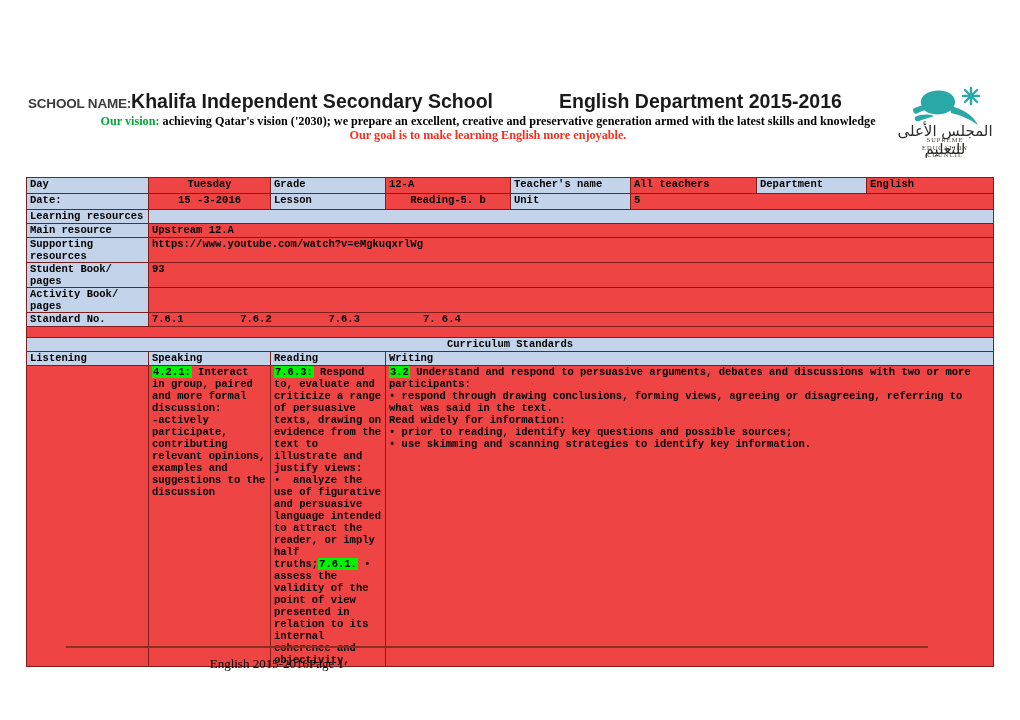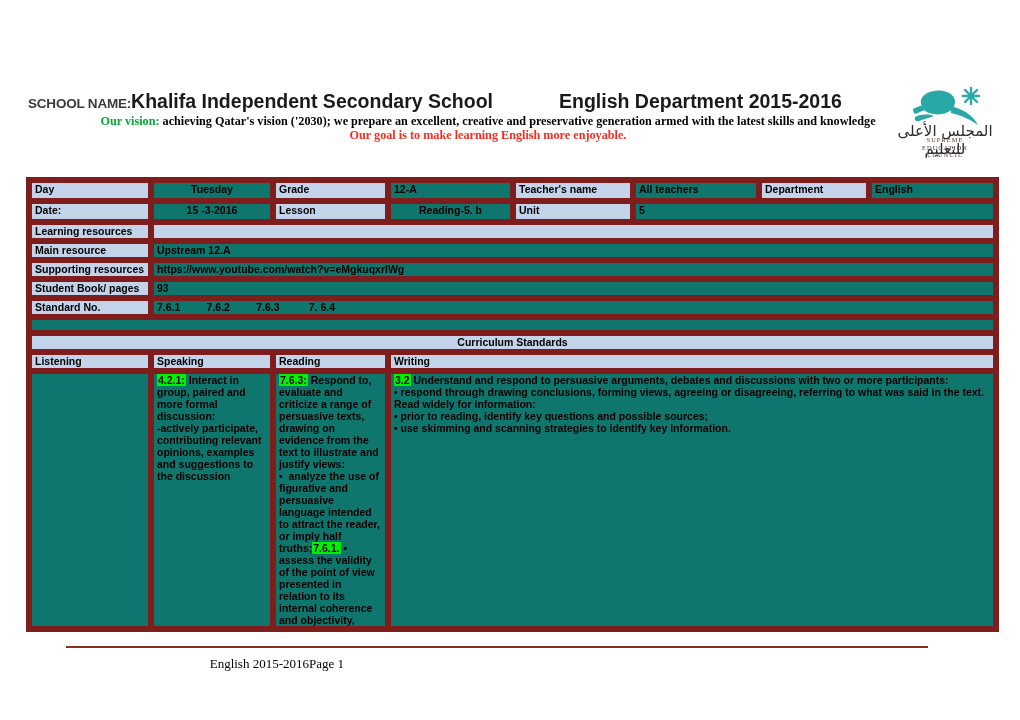--- a/index.html
+++ b/index.html
@@ -56,32 +56,32 @@
     letter-spacing:1.1px;color:#4a3a2a;line-height:7.6px;
   }
 
   
   .tbl{
     position:absolute;left:26px;top:165px;width:967px;
     border-collapse:collapse;
     table-layout:fixed;
   }
   .tbl td{
-    border:6px solid #7f1d1d;
+    border:1px solid #7f1d1d;
     padding:0 3px;
     vertical-align:top;
-    font-family:Liberation Sans, sans-serif;
+    font-family:Liberation Mono, monospace;
     font-size:10.5px;
     font-weight:bold;
     line-height:12px;
     height:13px;
     overflow:hidden;
   }
   .blue{background:#c2d3ea;}
-  .white{background:#0f766e;}
+  .white{background:#ef4444;}
   .ctr{text-align:center;}
   .big{font-size:12.5px;}
   .sans{font-family:"Liberation Sans", sans-serif;font-weight:bold;font-size:10.5px;}
   .indent{padding-left:16px;}
   .r-day td{height:15px;}
   .r-date td{height:15px;}
 
   .cs-head{
     text-align:center;font-weight:bold;font-size:10.5px;
     height:28px;vertical-align:middle;
@@ -212,20 +212,24 @@
     <tr>
       <td class="blue">Supporting resources</td>
       <td class="white sans" colspan="7">https://www.youtube.com/watch?v=eMgkuqxrlWg</td>
     </tr>
 
     <tr>
       <td class="blue">Student Book/ pages</td>
       <td class="white sans" colspan="7">93</td>
     </tr>
 
+    <tr>
+      <td class="blue">Activity Book/ pages</td>
+      <td class="white" colspan="7"></td>
+    </tr>
 
     <tr>
       <td class="blue">Standard No.</td>
       <td class="white big" colspan="7" style="white-space:pre">7.6.1         7.6.2         7.6.3          7. 6.4</td>
     </tr>
 
     <tr>
       <td class="white" colspan="8" style="height:10px;border-bottom:none"></td>
     </tr>
 

